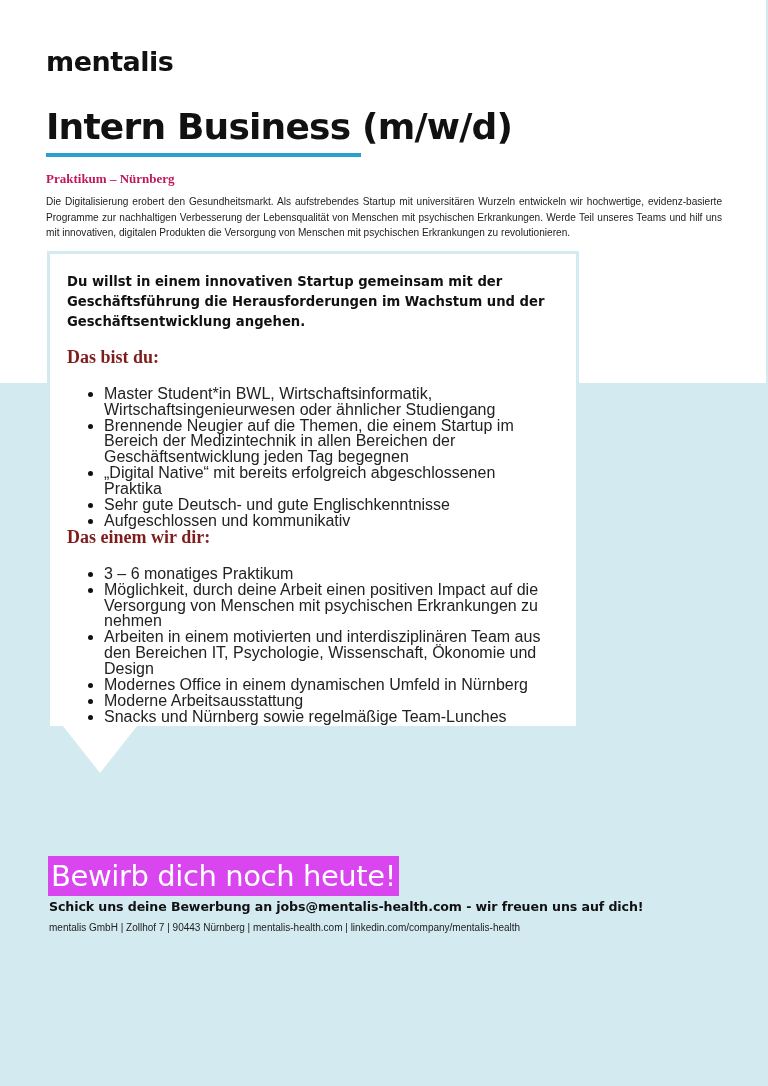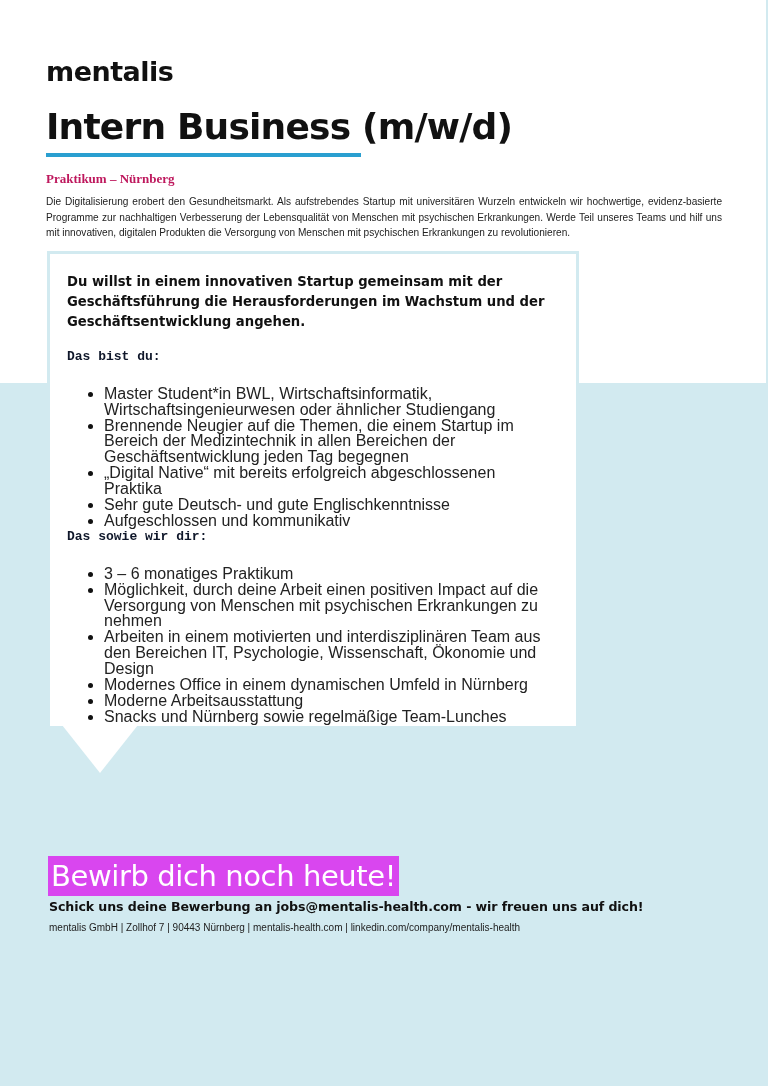--- a/index.html
+++ b/index.html
@@ -11,21 +11,21 @@
   }
   .top-white {
     position: absolute; left: 0; top: 0; width: 766px; height: 383px;
     background: #ffffff;
   }
   .right-strip {
     position: absolute; right: 0; top: 0; width: 2px; height: 383px;
     background: #d2eaf0;
   }
   .logo {
-    position: absolute; left: 46px; top: 56px;
+    position: absolute; left: 46px; top: 46px;
     font-family: "DejaVu Sans", sans-serif; font-weight: bold;
     font-size: 27px; letter-spacing: -0.5px; color: #111;
     line-height: 32px;
   }
   .title {
     position: absolute; left: 46px; top: 104px;
     font-family: "DejaVu Sans", sans-serif; font-weight: bold;
     font-size: 36px; letter-spacing: -0.8px; line-height: 46px; color: #111;
     white-space: nowrap;
   }
@@ -56,22 +56,22 @@
     border-left: 38px solid transparent; border-right: 38px solid transparent;
     border-top: 48px solid #ffffff;
   }
   .lead {
     position: absolute; left: 67px; top: 272px; width: 490px;
     font-family: "DejaVu Sans", sans-serif; font-weight: bold;
     font-size: 13.2px; line-height: 20px; color: #111;
   }
   .section-h {
     position: absolute; left: 67px;
-    font-family: Liberation Mono, monospace; font-weight: bold;
-    font-size: 13px; line-height: 18px; color: #0f172a;
+    font-family: Liberation Serif, serif; font-weight: bold;
+    font-size: 18px; line-height: 18px; color: #7f1d1d;
   }
   ul.bullets {
     position: absolute; left: 67px; width: 490px; margin: 0; padding: 0;
     list-style: none;
   }
   ul.bullets li {
     position: relative; padding-left: 37px;
     font-size: 16px; line-height: 15.7px; color: #222;
     margin-bottom: 0.3px;
   }
@@ -116,21 +116,21 @@
 
 <div class="section-h" style="top:348px">Das bist du:</div>
 <ul class="bullets" style="top:386px">
   <li><span class="dot"></span><span>Master Student*in BWL, Wirtschaftsinformatik, Wirtschaftsingenieurwesen oder ähnlicher Studiengang</span></li>
   <li><span class="dot"></span><span>Brennende Neugier auf die Themen, die einem Startup im Bereich der Medizintechnik in allen Bereichen der Geschäftsentwicklung jeden Tag begegnen</span></li>
   <li><span class="dot"></span><span>„Digital Native“ mit bereits erfolgreich abgeschlossenen Praktika</span></li>
   <li><span class="dot"></span><span>Sehr gute Deutsch- und gute Englischkenntnisse</span></li>
   <li><span class="dot"></span><span>Aufgeschlossen und kommunikativ</span></li>
 </ul>
 
-<div class="section-h" style="top:528px">Das sowie wir dir:</div>
+<div class="section-h" style="top:528px">Das einem wir dir:</div>
 <ul class="bullets" style="top:566px">
   <li><span class="dot"></span><span>3 – 6 monatiges Praktikum</span></li>
   <li><span class="dot"></span><span>Möglichkeit, durch deine Arbeit einen positiven Impact auf die Versorgung von Menschen mit psychischen Erkrankungen zu nehmen</span></li>
   <li><span class="dot"></span><span>Arbeiten in einem motivierten und interdisziplinären Team aus den Bereichen IT, Psychologie, Wissenschaft, Ökonomie und Design</span></li>
   <li><span class="dot"></span><span>Modernes Office in einem dynamischen Umfeld in Nürnberg</span></li>
   <li><span class="dot"></span><span>Moderne Arbeitsausstattung</span></li>
   <li><span class="dot"></span><span>Snacks und Nürnberg sowie regelmäßige Team-Lunches</span></li>
 </ul>
 
 <div class="cta">Bewirb dich noch heute!</div>

